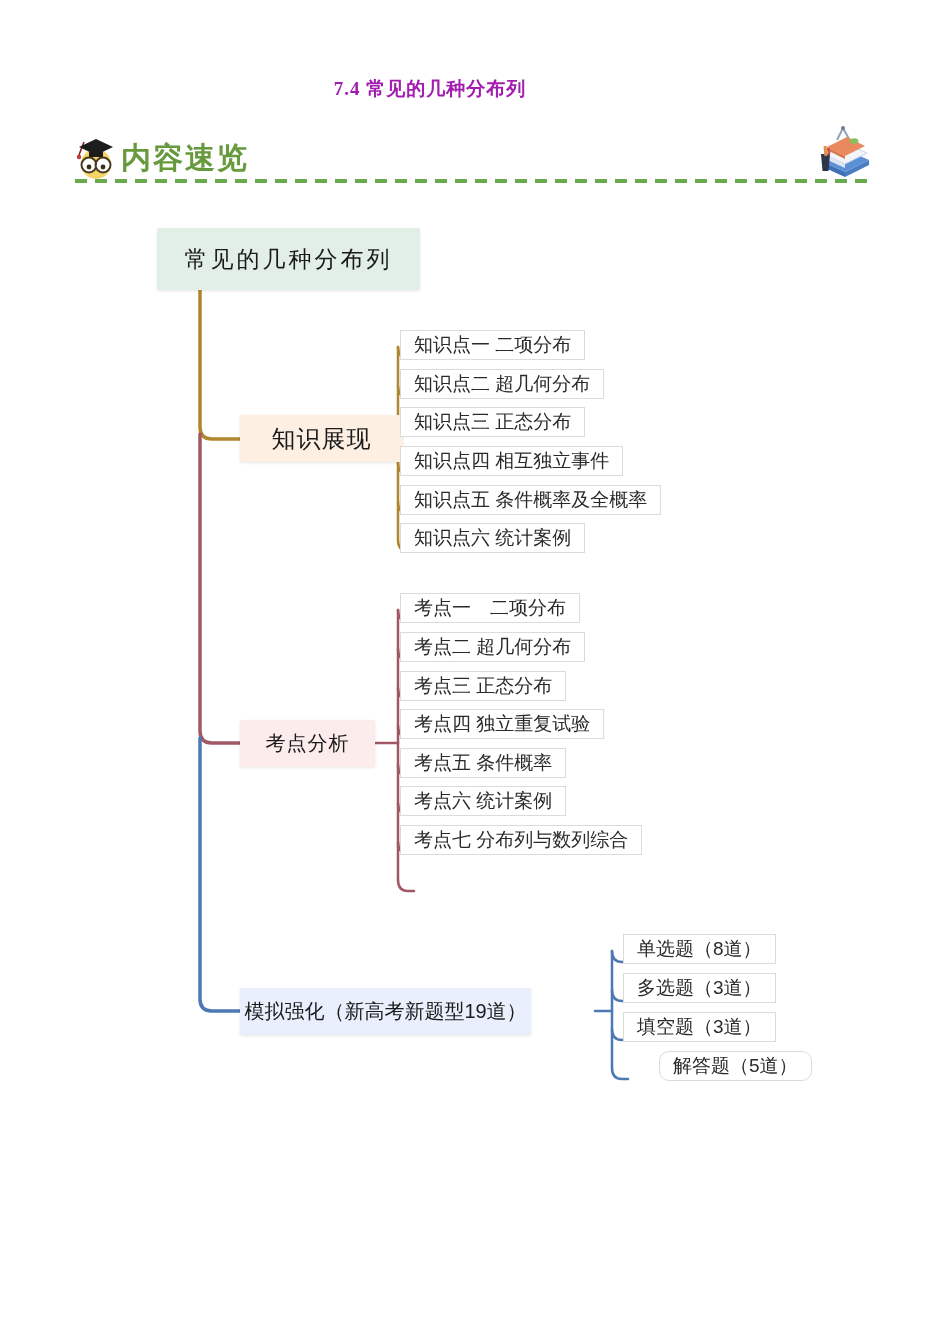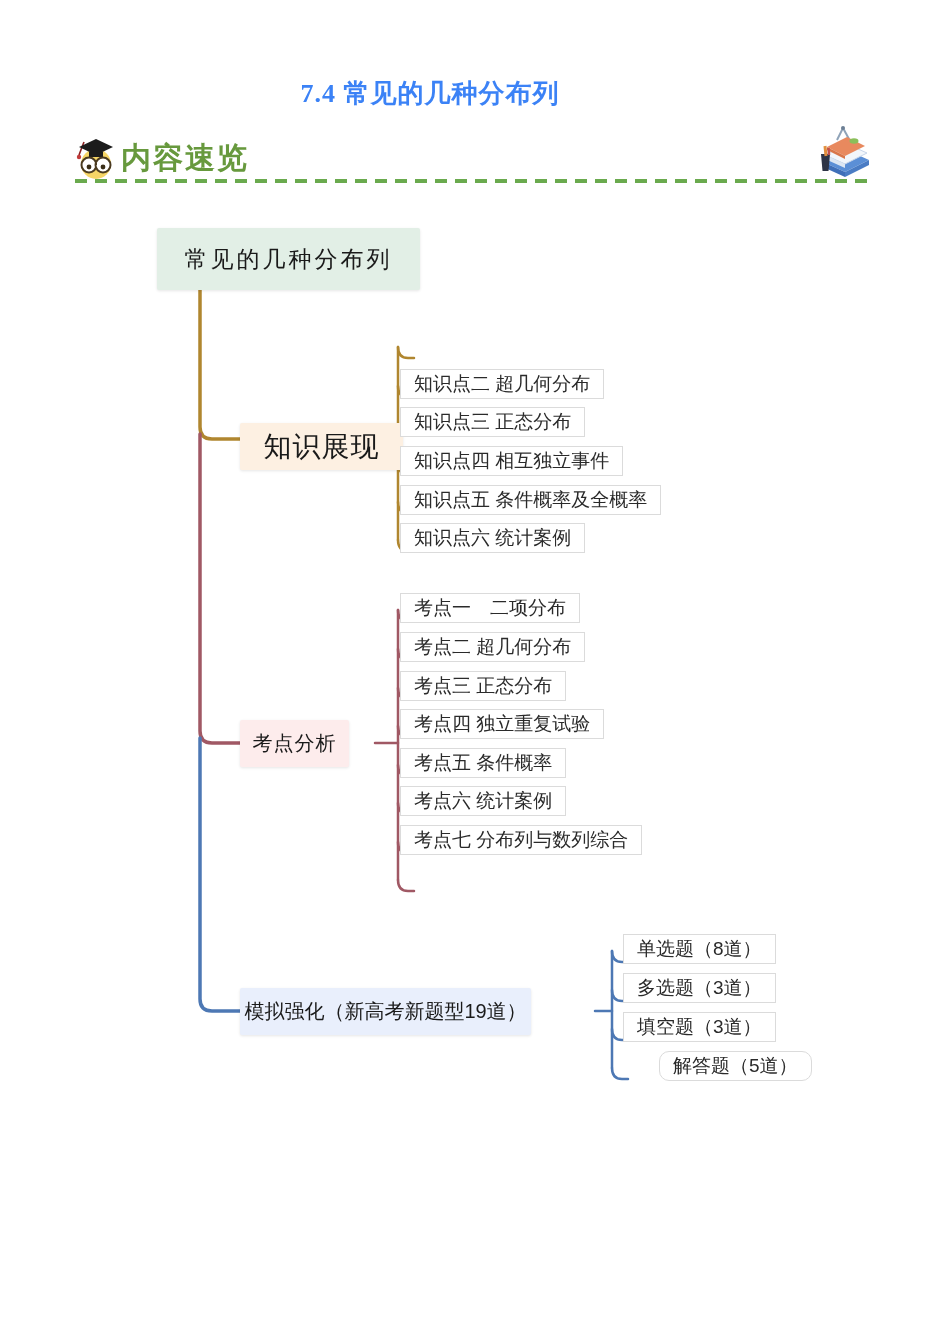--- a/index.html
+++ b/index.html
@@ -1,40 +1,40 @@
 <!DOCTYPE html>
 <html><head>
 <meta charset="utf-8">
 <style>
   html,body{margin:0;padding:0;background:#ffffff;}
   body{font-family:"Liberation Sans","DejaVu Sans",sans-serif;color:#1a1a1a;}
   .page{position:relative;width:950px;height:1344px;background:#ffffff;overflow:hidden;margin:0 auto;}
 
   .doc-title{position:absolute;left:0;top:76px;width:860px;text-align:center;
     font-family:"Liberation Serif","DejaVu Serif",serif;font-weight:bold;
-    font-size:26px;letter-spacing:1px;color:#3b82f6;}
+    font-size:19px;letter-spacing:1px;color:#a21caf;}
 
   
   .header{position:absolute;left:0;top:0;width:950px;height:200px;}
   .owl{position:absolute;left:76px;top:134px;width:40px;height:48px;}
   .section-label{position:absolute;left:121px;top:138px;font-size:30px;font-weight:bold;
     color:#67993d;letter-spacing:2px;}
   .dash-line{position:absolute;left:75px;top:179px;width:793px;height:4px;
     background:repeating-linear-gradient(90deg,#6aaa4e 0 12px,transparent 12px 20px);}
   .books{position:absolute;left:813px;top:124px;width:60px;height:60px;}
 
   
   .map-svg{position:absolute;left:0;top:0;width:950px;height:1344px;}
   .node{position:absolute;display:flex;align-items:center;justify-content:center;
     box-shadow:0 1px 3px rgba(0,0,0,0.10);border-radius:2px;}
   .node-root{left:157px;top:228px;width:263px;height:62px;background:#e2efe6;
     font-size:23px;letter-spacing:3px;font-weight:500;}
   .node-b1{left:240px;top:415px;width:163px;height:47px;background:#fdf0e2;
-    font-size:28px;letter-spacing:1px;font-weight:500;margin-top:8px;}
-  .node-b2{left:240px;top:720px;width:109px;height:47px;background:#fdecec;
+    font-size:24px;letter-spacing:1px;font-weight:500;}
+  .node-b2{left:240px;top:720px;width:135px;height:47px;background:#fdecec;
     font-size:20px;letter-spacing:1px;font-weight:500;}
   .node-b3{left:240px;top:988px;width:291px;height:47px;background:#e9effc;
     font-size:20px;font-weight:500;}
 
   .leaf{position:absolute;height:28px;line-height:28px;background:#ffffff;
     border:1px solid #dbdbdb;padding:0 13px;font-size:19px;white-space:nowrap;
     color:#2a2a2a;font-weight:500;}
 </style>
 </head>
 <body>
@@ -116,20 +116,21 @@
         <path d="M 612 1068 Q 612 1079 622 1079 L 628 1079"></path>
       </g>
     </g>
   </svg>
 
   <div class="node node-root">常见的几种分布列</div>
   <div class="node node-b1">知识展现</div>
   <div class="node node-b2">考点分析</div>
   <div class="node node-b3">模拟强化（新高考新题型19道）</div>
 
+  <div class="leaf" style="left:400px;top:330px;">知识点一 二项分布</div>
   <div class="leaf" style="left:400px;top:369px;">知识点二 超几何分布</div>
   <div class="leaf" style="left:400px;top:407px;">知识点三 正态分布</div>
   <div class="leaf" style="left:400px;top:446px;">知识点四 相互独立事件</div>
   <div class="leaf" style="left:400px;top:485px;">知识点五 条件概率及全概率</div>
   <div class="leaf" style="left:400px;top:523px;">知识点六 统计案例</div>
 
   <div class="leaf" style="left:400px;top:593px;">考点一　二项分布</div>
   <div class="leaf" style="left:400px;top:632px;">考点二 超几何分布</div>
   <div class="leaf" style="left:400px;top:671px;">考点三 正态分布</div>
   <div class="leaf" style="left:400px;top:709px;">考点四 独立重复试验</div>

